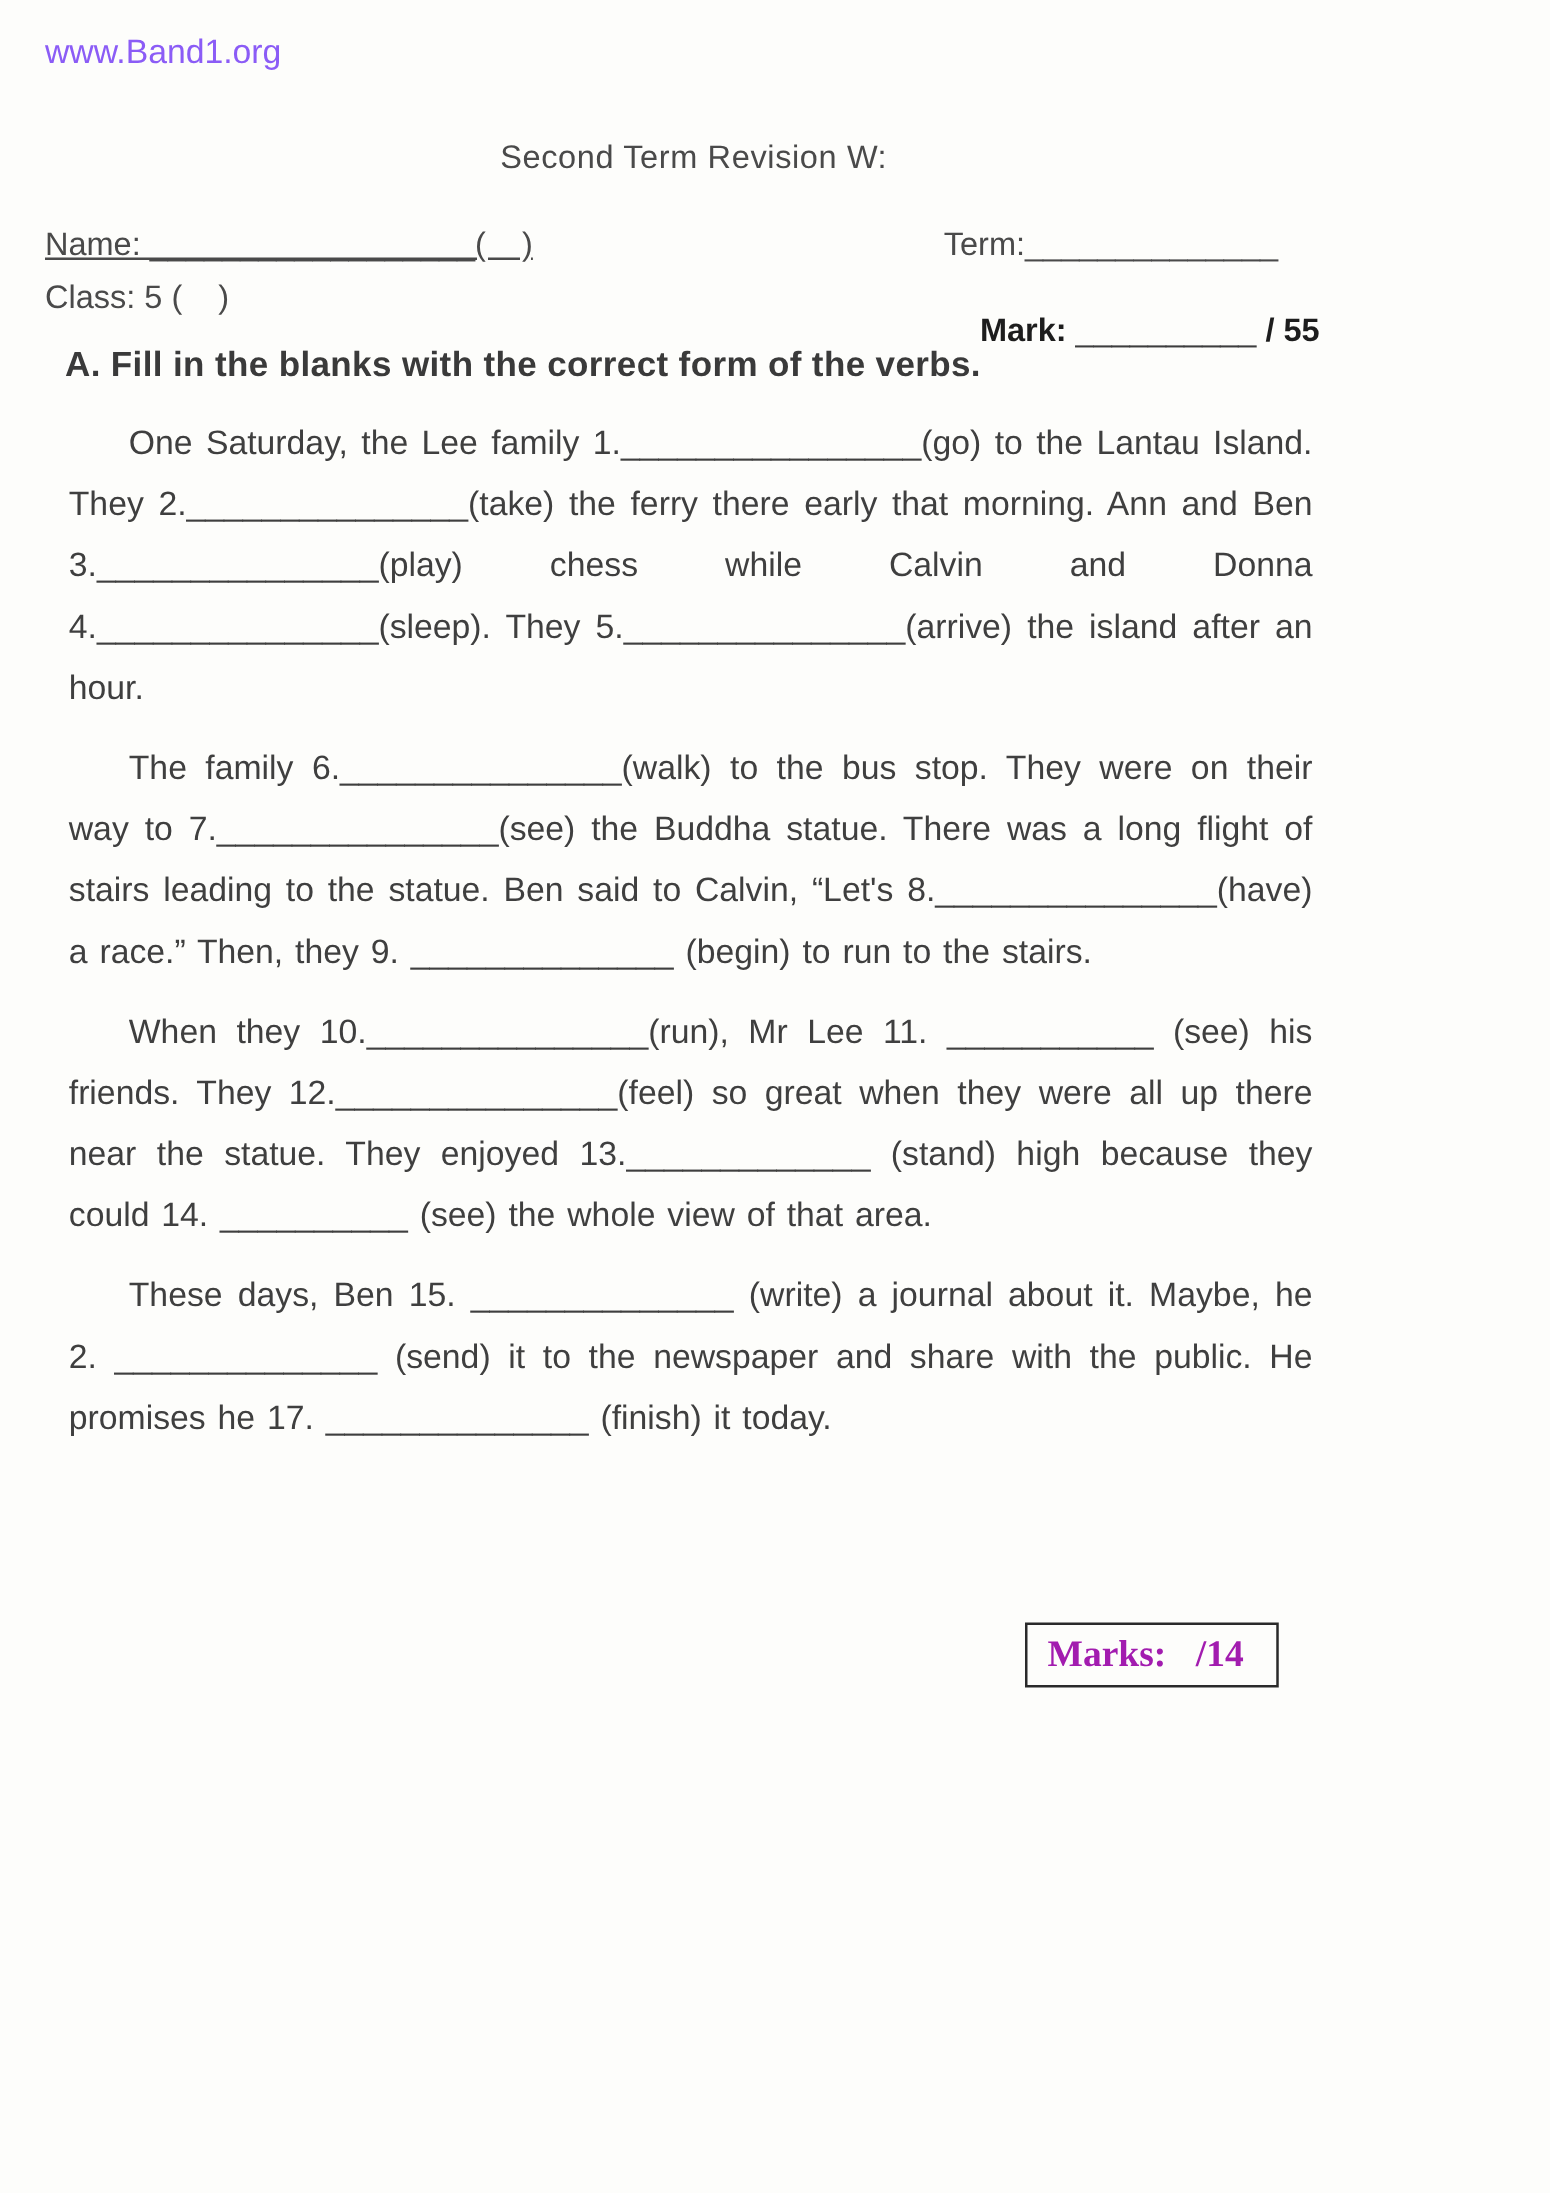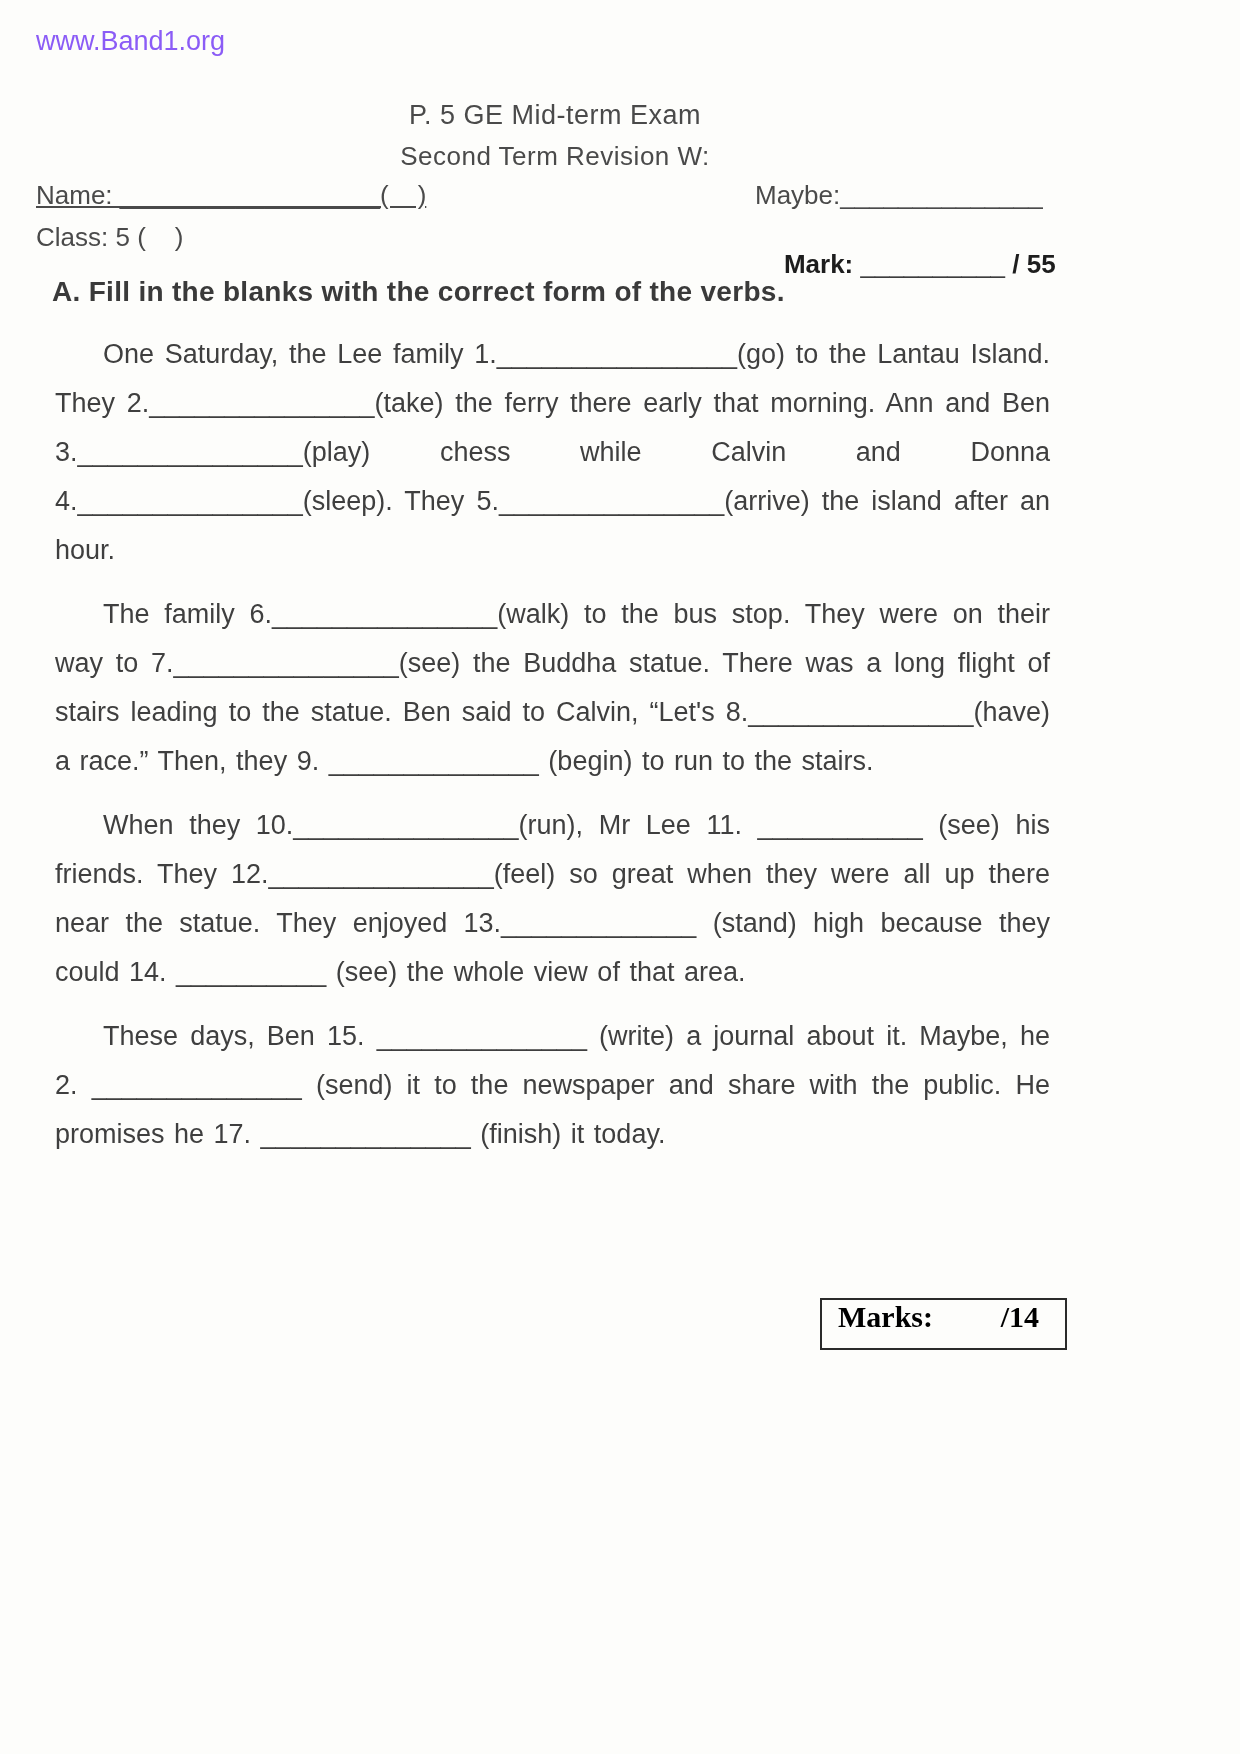--- a/index.html
+++ b/index.html
@@ -38,43 +38,42 @@
   }
   .para {
     font-size:27px; line-height:49px;
     text-align:justify; text-indent:48px;
     margin:0 0 15px 0;
     color:#3f3f3f;
     word-spacing:2px;
   }
   .marks-box {
     position:absolute; left:820px; top:1298px;
-    width:247px; height:52px;
+    width:203px; height:52px;
     border:2.5px solid #2a2a2a;
     background:#fdfdfb;
-    display:flex; justify-content:space-between;
+    display:flex; align-items:center; justify-content:space-between;
     padding:0 26px 0 16px; box-sizing:border-box;
     font-family:"Liberation Serif", serif;
-    font-weight:bold; font-size:30px; color:#000000;
+    font-weight:bold; font-size:30px; color:#a21caf;
   }
 </style>
 </head>
 <body>
 
 <div class="page">
 
   <div class="watermark">www.Band1.org</div>
 
   <div class="title-block">
-    <div class="title-line1">P. 5 GE Mid-term Exam</div>
     <div class="title-line2">Second Term Revision W:</div>
   </div>
 
   <div class="hdr hdr-name">Name: __________________(    )</div>
-  <div class="hdr hdr-date">Maybe:______________</div>
+  <div class="hdr hdr-date">Term:______________</div>
   <div class="hdr hdr-class">Class: 5 (    )</div>
 
   <div class="hdr hdr-mark">
     <span>Mark: </span><span class="blank">__________ </span><span>/ 55</span>
   </div>
 
   <div class="section-heading">A. Fill in the blanks with the correct form of the verbs.</div>
 
   <div class="body-text">
     <p class="para">One Saturday, the Lee family 1.________________(go) to the Lantau Island. They 2._______________(take) the ferry there early that morning. Ann and Ben 3._______________(play) chess while Calvin and Donna 4._______________(sleep). They 5._______________(arrive) the island after an hour.</p>

